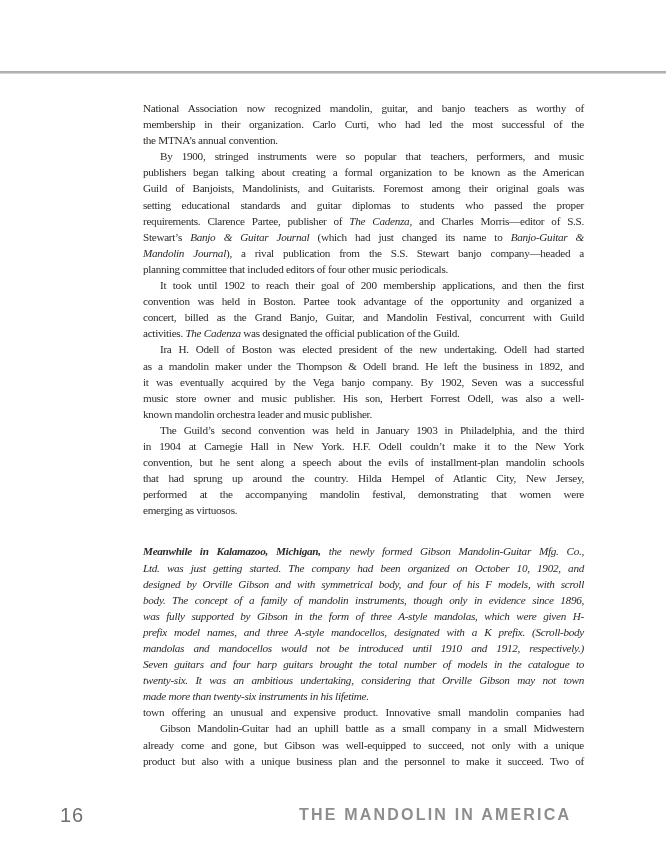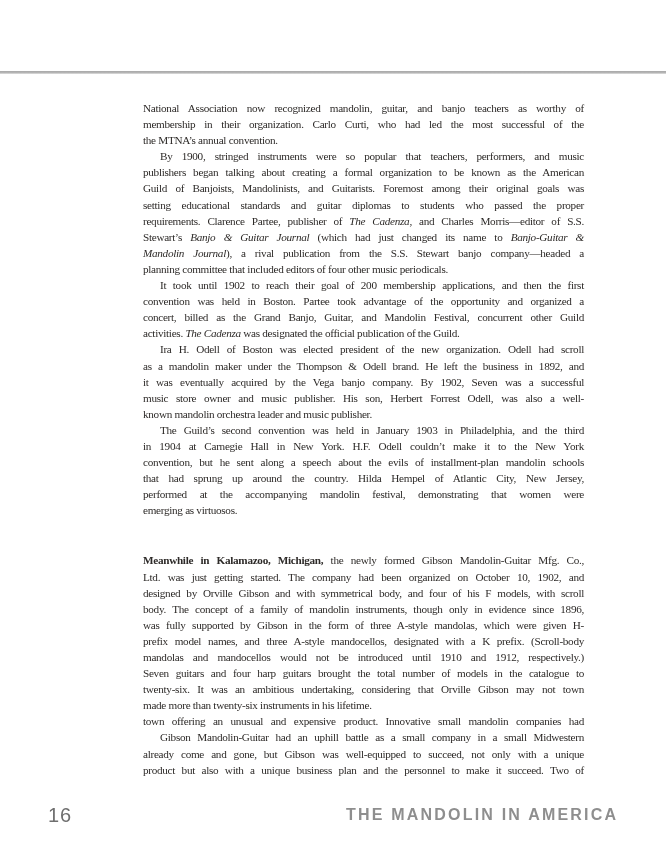--- a/index.html
+++ b/index.html
@@ -23,51 +23,50 @@
     position: absolute;
     left: 143px;
     top: 100px;
     width: 441px;
     font-size: 11.2px;
     line-height: 16.1px;
     letter-spacing: -0.3px;
     color: #2d2a28;
   }
   .para { margin: 0; }
-  .para.gap { margin-top: 34px; }
+  .para.gap { margin-top: 25px; font-style: italic; }
   .line {
     text-align: justify;
     text-align-last: justify;
     white-space: normal;
   }
   .line.end { text-align-last: left; }
   .line.indent { text-indent: 17px; }
   .it { font-style: italic; }
   .bd { font-weight: bold; }
   .pagenum {
     position: absolute;
-    left: 48px;
+    left: 60px;
     top: 804px;
     font-family: "Liberation Sans", sans-serif;
     font-size: 20px;
     font-weight: 400;
     letter-spacing: 1px;
     color: #6f6f6f;
   }
   .running-title {
     position: absolute;
     left: 299px;
     top: 806px;
     font-family: "Liberation Sans", sans-serif;
     font-size: 16px;
     font-weight: bold;
     letter-spacing: 2.2px;
     color: #8e8e8e;
     white-space: nowrap;
-    margin-left: 47px;
   }
 </style>
 </head>
 <body>
 
 <div class="page">
   <div class="top-rule"></div>
   <div class="text-block" id="text-block">
       <div class="para">
         <div class="line"><span>National Association now recognized mandolin, guitar, and banjo teachers as worthy of</span></div>
@@ -80,25 +79,25 @@
         <div class="line"><span>Guild of Banjoists, Mandolinists, and Guitarists. Foremost among their original goals was</span></div>
         <div class="line"><span>setting educational standards and guitar diplomas to students who passed the proper</span></div>
         <div class="line"><span>requirements. Clarence Partee, publisher of </span><span class="it">The Cadenza</span><span>, and Charles Morris—editor of S.S.</span></div>
         <div class="line"><span>Stewart’s </span><span class="it">Banjo &amp; Guitar Journal</span><span> (which had just changed its name to </span><span class="it">Banjo-Guitar &amp;</span></div>
         <div class="line"><span class="it">Mandolin Journal</span><span>), a rival publication from the S.S. Stewart banjo company—headed a</span></div>
         <div class="line end"><span>planning committee that included editors of four other music periodicals.</span></div>
       </div>
       <div class="para">
         <div class="line indent"><span>It took until 1902 to reach their goal of 200 membership applications, and then the first</span></div>
         <div class="line"><span>convention was held in Boston. Partee took advantage of the opportunity and organized a</span></div>
-        <div class="line"><span>concert, billed as the Grand Banjo, Guitar, and Mandolin Festival, concurrent other Guild</span></div>
+        <div class="line"><span>concert, billed as the Grand Banjo, Guitar, and Mandolin Festival, concurrent with Guild</span></div>
         <div class="line end"><span>activities. </span><span class="it">The Cadenza</span><span> was designated the official publication of the Guild.</span></div>
       </div>
       <div class="para">
-        <div class="line indent"><span>Ira H. Odell of Boston was elected president of the new organization. Odell had scroll</span></div>
+        <div class="line indent"><span>Ira H. Odell of Boston was elected president of the new undertaking. Odell had started</span></div>
         <div class="line"><span>as a mandolin maker under the Thompson &amp; Odell brand. He left the business in 1892, and</span></div>
         <div class="line"><span>it was eventually acquired by the Vega banjo company. By 1902, Seven was a successful</span></div>
         <div class="line"><span>music store owner and music publisher. His son, Herbert Forrest Odell, was also a well-</span></div>
         <div class="line end"><span>known mandolin orchestra leader and music publisher.</span></div>
       </div>
       <div class="para">
         <div class="line indent"><span>The Guild’s second convention was held in January 1903 in Philadelphia, and the third</span></div>
         <div class="line"><span>in 1904 at Carnegie Hall in New York. H.F. Odell couldn’t make it to the New York</span></div>
         <div class="line"><span>convention, but he sent along a speech about the evils of installment-plan mandolin schools</span></div>
         <div class="line"><span>that had sprung up around the country. Hilda Hempel of Atlantic City, New Jersey,</span></div>

